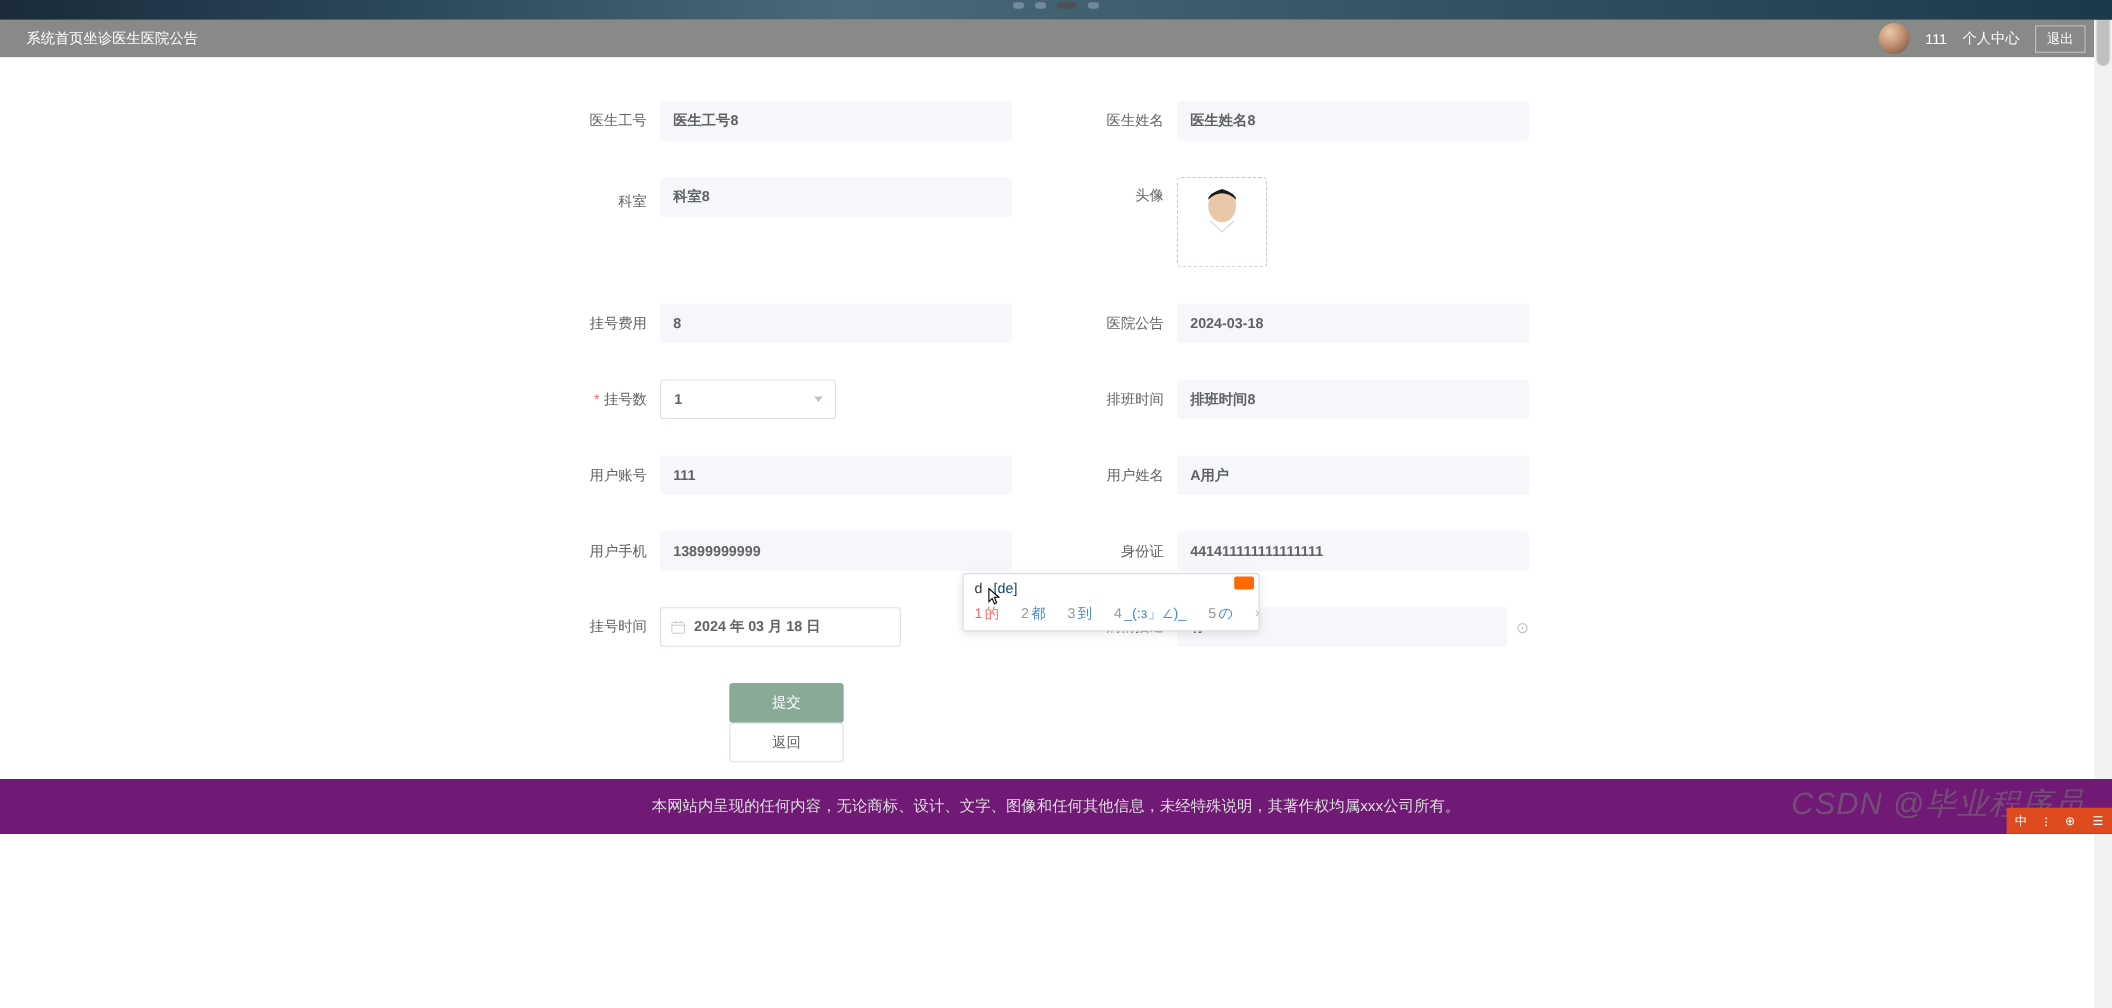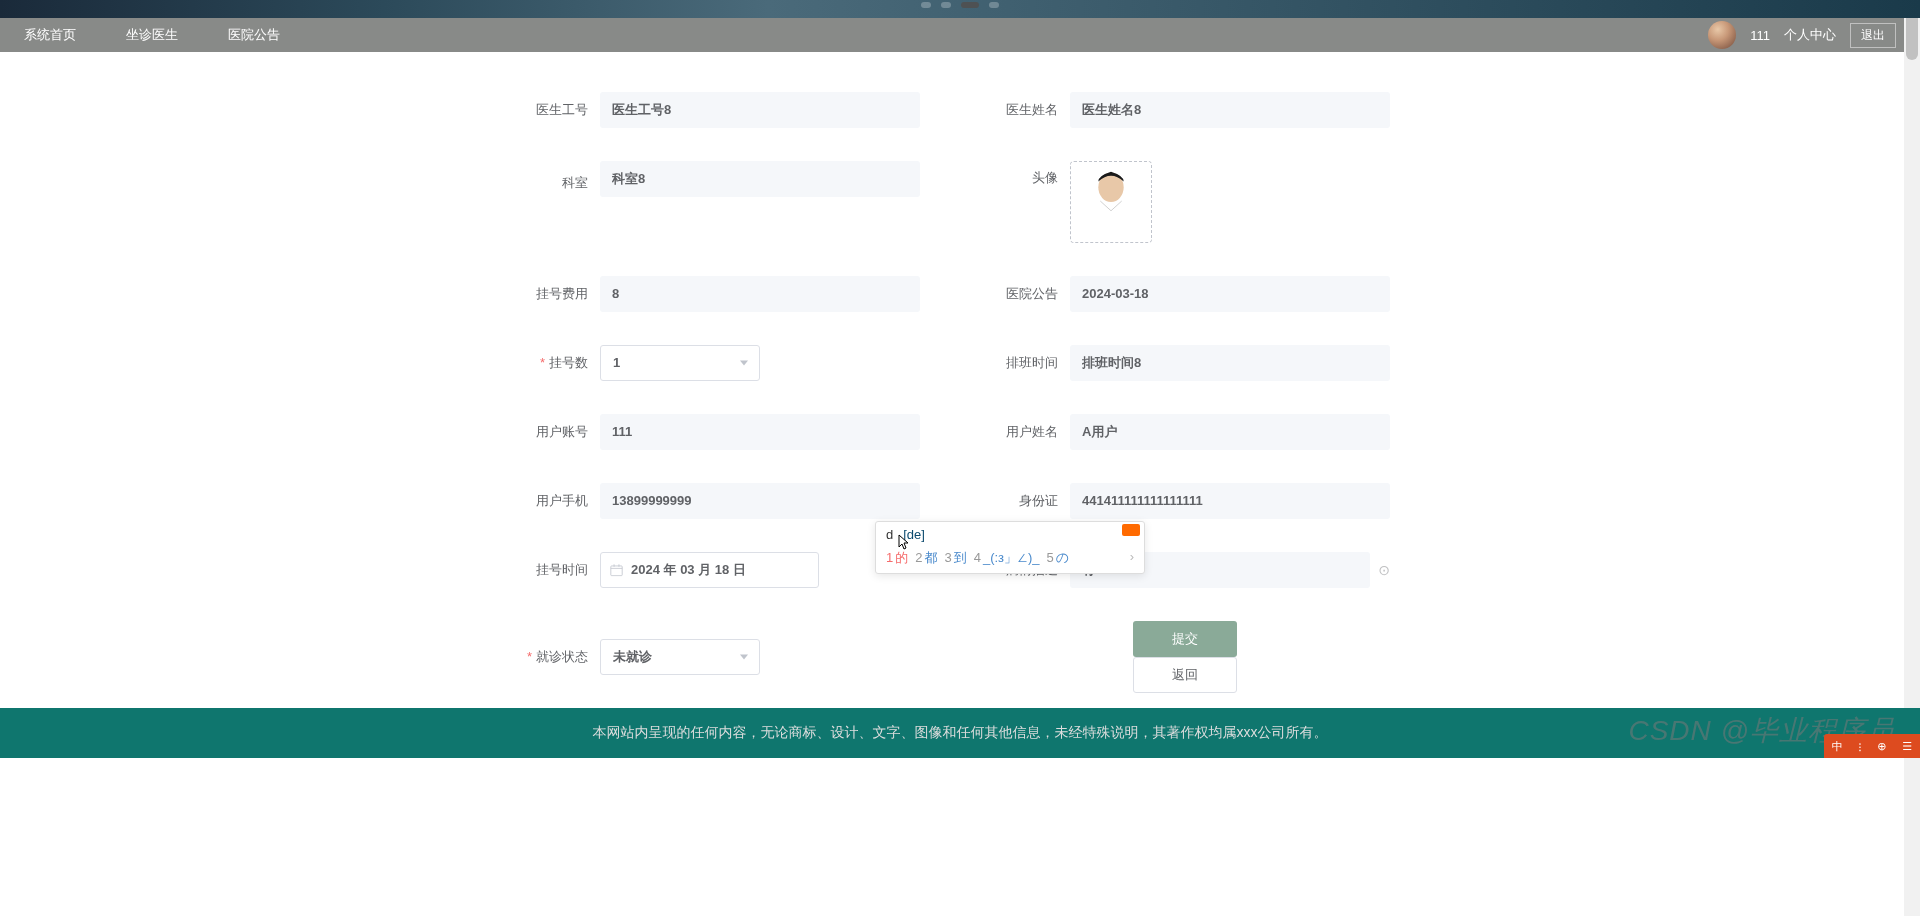--- a/index.html
+++ b/index.html
@@ -6,21 +6,21 @@
 body { font-family: "Microsoft YaHei", Arial, sans-serif; font-size: 13px; color: #606266; background: #fff; overflow-x: hidden; }
 
 
 .banner-strip { height: 18px; background: linear-gradient(90deg, #1a2a3a 0%, #2c4a5a 20%, #4a6a7a 40%, #3a5a6a 60%, #2a4a5a 80%, #1a3a4a 100%); position: relative; }
 .banner-dots { position: absolute; left: 50%; top: 2px; transform: translateX(-50%); display: flex; gap: 10px; }
 .banner-dot { width: 10px; height: 6px; border-radius: 3px; background: rgba(255,255,255,0.25); }
 .banner-dot.active { background: rgba(80,80,80,0.9); width: 18px; }
 
 
 .navbar { height: 34px; background: #888a88; display: flex; align-items: center; padding: 0 24px; color: #fff; justify-content: space-between; }
-.nav-left { display: flex; gap: 50px; }
+.nav-left { display: flex; }
 .nav-item { font-size: 13px; cursor: pointer; }
 .nav-right { display: flex; align-items: center; gap: 14px; }
 .avatar-small { width: 28px; height: 28px; border-radius: 50%; background: radial-gradient(circle at 35% 30%, #e8c8a8 0%, #c89878 40%, #704838 100%); }
 .logout-btn { border: 1px solid #c0c0c0; padding: 3px 10px; font-size: 12px; color: #fff; background: transparent; cursor: pointer; }
 
 
 .form-wrap { width: 900px; margin: 40px auto 60px; }
 .form-row { display: flex; margin-bottom: 33px; }
 .form-col { display: flex; align-items: center; }
 .form-col.left { width: 410px; margin-right: 60px; }
@@ -46,30 +46,30 @@
 .btn-submit { width: 104px; height: 36px; background: #8aaa98; color: #fff; border: none; border-radius: 3px; font-size: 13px; cursor: pointer; }
 .btn-back { width: 104px; height: 36px; background: #fff; color: #606266; border: 1px solid #dcdfe6; border-radius: 3px; font-size: 13px; cursor: pointer; }
 
 
 .ime-popup { position: absolute; left: 875px; top: 521px; width: 270px; background: #fff; border: 1px solid #ddd; border-radius: 3px; box-shadow: 0 2px 8px rgba(0,0,0,0.1); z-index: 100; }
 .ime-top { padding: 5px 10px 3px; font-size: 13px; display: flex; align-items: center; gap: 10px; position: relative; }
 .ime-typed { color: #333; }
 .ime-pinyin { color: #0c4a6e; }
 .ime-logo { position: absolute; right: 4px; top: 2px; width: 18px; height: 12px; background: #ff6a00; border-radius: 2px; }
 .ime-cursor { position: absolute; left: 22px; top: 12px; }
-.ime-cands { padding: 4px 10px 6px; font-size: 13px; display: flex; gap: 7px; align-items: flex-start; }
+.ime-cands { padding: 4px 10px 6px; font-size: 13px; display: flex; gap: 20px; align-items: flex-start; }
 .ime-cand { white-space: nowrap; }
 .ime-cand .num { color: #999; margin-right: 2px; }
 .ime-cand.sel .num { color: #f56c6c; }
 .ime-cand.sel .txt { color: #f56c6c; }
 .ime-cand .txt { color: #4a8acc; }
 .ime-more { color: #bbb; margin-left: auto; }
 
 
-.footer { background: #0f766e; color: #ddd; padding: 16px 0; text-align: center; font-size: 14px; position: fixed; bottom: 158px; left: 0; right: 0; z-index: 5; }
+.footer { background: #701a75; color: #ddd; padding: 16px 0; text-align: center; font-size: 14px; position: fixed; bottom: 158px; left: 0; right: 0; z-index: 5; }
 
 
 .watermark { position: fixed; right: 25px; bottom: 166px; font-size: 28px; color: rgba(120,120,120,0.55); font-style: italic; font-weight: 300; letter-spacing: 1px; z-index: 20; pointer-events: none; margin-left: 47px; }
 .taskbar-ime { position: fixed; right: 0; bottom: 158px; width: 96px; height: 24px; background: #dd4b1f; display: flex; align-items: center; justify-content: space-around; z-index: 30; border-radius: 3px 0 0 0; }
 .taskbar-ime span { color: #fff; font-size: 11px; }
 
 
 .scroll-ind { position: fixed; right: 0; top: 0; width: 16px; height: 100%; background: #f1f1f1; }
 .scroll-thumb { position: absolute; right: 2px; top: 0; width: 12px; height: 60px; background: #c1c1c1; border-radius: 6px; }
 
@@ -200,26 +200,20 @@
       </div>
     </div>
     <div class="form-col right">
       <div class="label">病情描述</div>
       <input class="input-box" value="有" style="">
       <span class="extra-icon">⊙</span>
     </div>
   </div>
 
   <div class="form-row">
-    <div class="form-col left">
-      <div class="label"><span class="req">*</span><span>就诊状态</span></div>
-      <div class="select-box sel-narrow">
-        <input class="input-box white" style="width: 160px;" readonly="" value="未就诊">
-      </div>
-    </div>
     <div class="form-col right" style="justify-content:flex-start;padding-left:0;flex-direction:column;">
       <button class="btn-submit">提交</button>
       <div style="width:18px;"></div>
       <button class="btn-back">返回</button>
     </div>
   </div>
 
 </div>
 </div>
 

